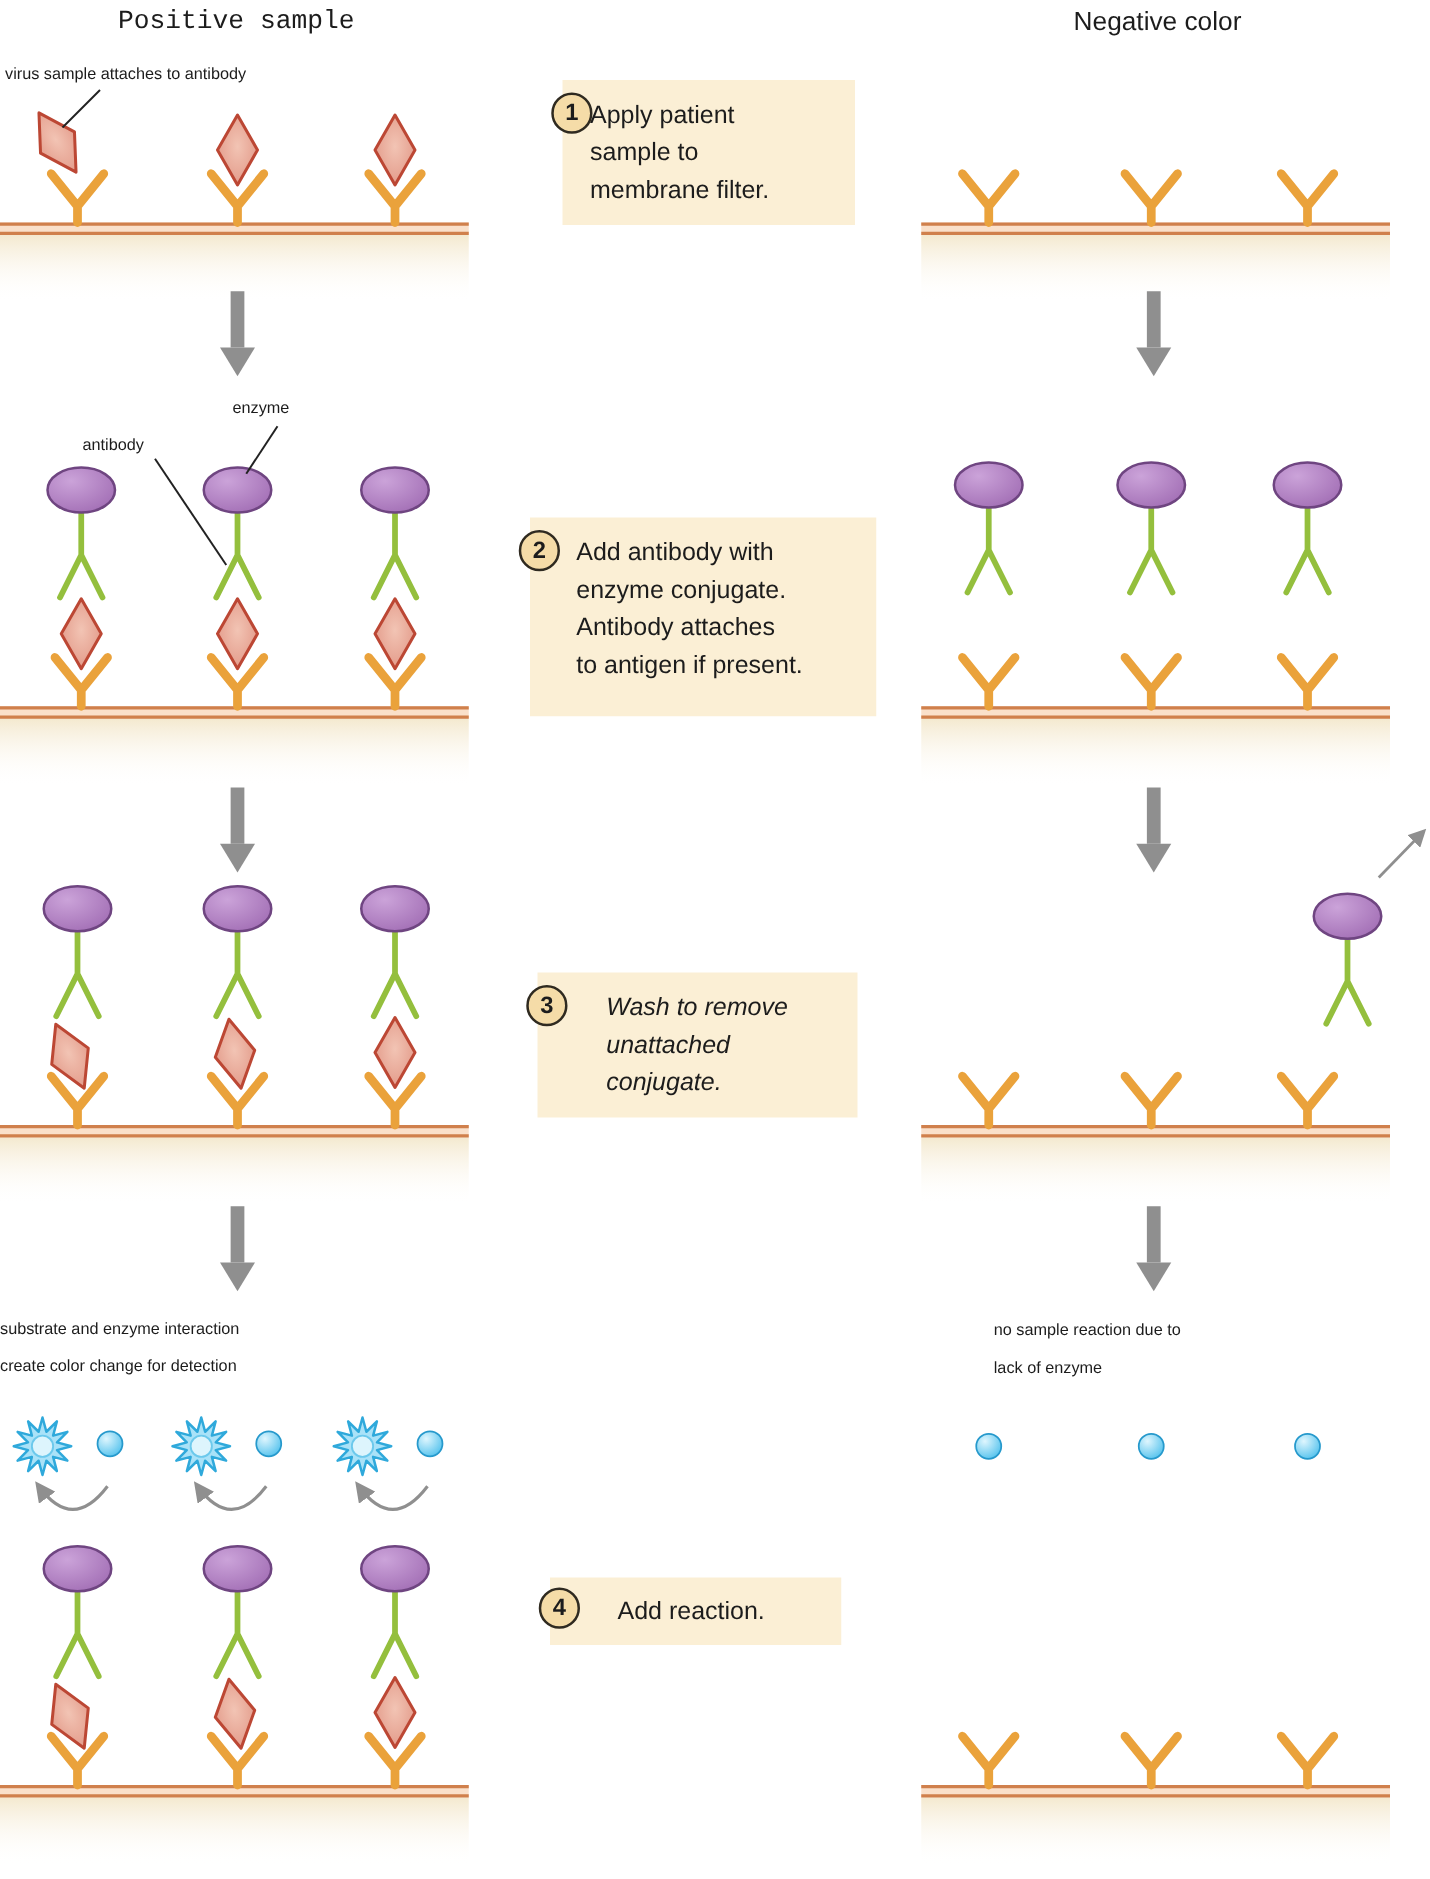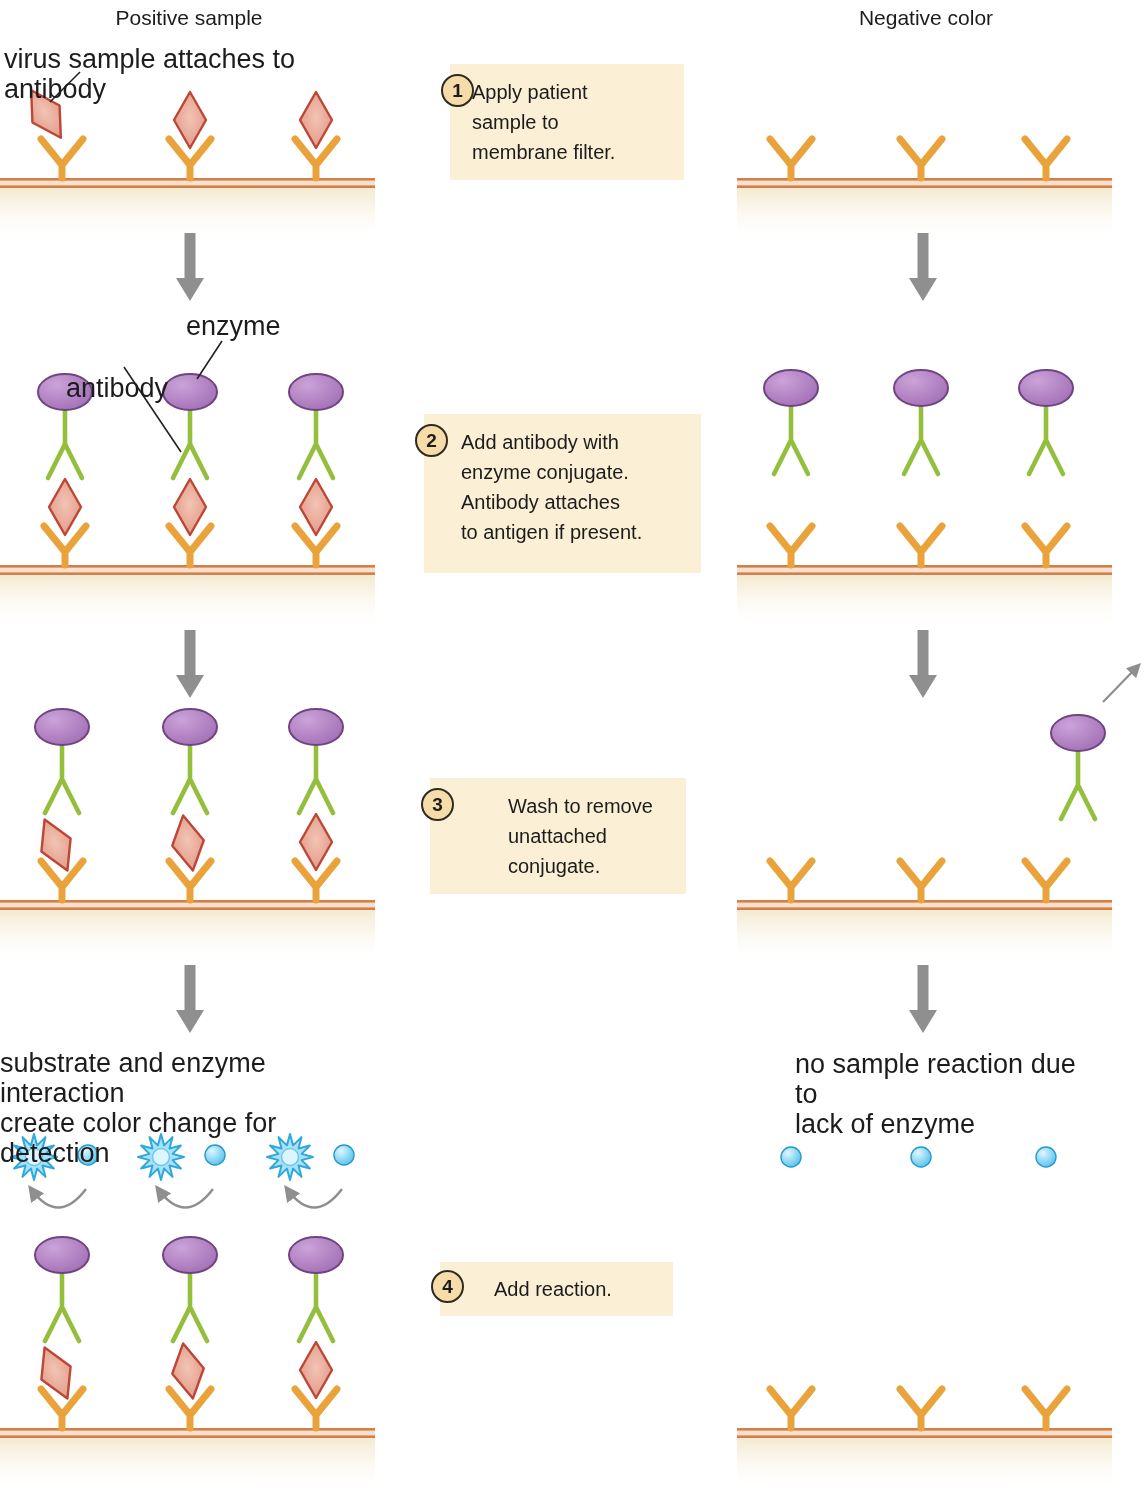--- a/index.html
+++ b/index.html
@@ -1,20 +1,20 @@
 <!DOCTYPE html>
 <html><head>
 <meta charset="utf-8">
 <style>
   * { margin:0; padding:0; box-sizing:border-box; }
   html,body { background:#ffffff; }
   body { font-family:"Liberation Sans", sans-serif; color:#1c1c1c; }
   .canvas { position:relative; width:1144px; height:1503px; background:#ffffff; overflow:hidden; }
   svg.diagram { position:absolute; left:0; top:0; }
-  .txt { position:absolute; font-size:27px; line-height:30px; color:#1c1c1c; white-space:pre-line; }
+  .txt { position:absolute; font-size:13px; line-height:30px; color:#1c1c1c; white-space:pre-line; }
   .title { font-size:21px; text-align:center; }
   .center { }
   .step { position:absolute; background:#FBEFD5; }
   .step-num {
     position:absolute; left:-9px; top:10px; width:33px; height:33px;
     border:2px solid #2f2a20; border-radius:50%; background:#F5DCA8;
     font-weight:bold; font-size:19px; text-align:center; line-height:29px; color:#1c1c1c;
   }
   .step-text { font-size:20px; line-height:30px; white-space:pre-line; color:#1c1c1c; }
 </style>
@@ -201,27 +201,27 @@
         <use href="#ball" x="921" y="1157"></use>
         <use href="#ball" x="1046" y="1157"></use>
         <use href="#membrane" x="737" y="1428"></use>
         <use href="#orangeY" x="791" y="1428"></use>
         <use href="#orangeY" x="921" y="1428"></use>
         <use href="#orangeY" x="1046" y="1428"></use>
       </g>
     </g>
   </svg>
 
-  <div class="txt title" style="left:0; top:3px; width:378px;">Positive sample</div>
+  <div class="txt title" style="left:0; top:3px; width:378px;font-family:Liberation Mono, monospace;">Positive sample</div>
   <div class="txt title" style="left:737px; top:3px; width:378px;">Negative color</div>
 
   <div class="txt" style="left:4px; top:44px; width:380px;">virus sample attaches to antibody</div>
 
   <div class="txt" style="left:186px; top:311px;">enzyme</div>
-  <div class="txt" style="left:66px; top:341px;margin-top:32px;">antibody</div>
+  <div class="txt" style="left:66px; top:341px;">antibody</div>
 
   <div class="txt center" style="left:0; top:1048px; width:382px;">substrate and enzyme interaction
 create color change for detection</div>
   <div class="txt" style="left:795px; top:1049px; width:300px;">no sample reaction due to
 lack of enzyme</div>
 
   <div class="step" style="left:450px; top:64px; width:234px;">
     <div class="step-num">1</div>
     <div class="step-text" style="padding:13px 14px 13px 22px;">Apply patient
 sample to
@@ -231,21 +231,21 @@
   <div class="step" style="left:424px; top:414px; width:277px;">
     <div class="step-num">2</div>
     <div class="step-text" style="padding:13px 14px 26px 37px;">Add antibody with
 enzyme conjugate.
 Antibody attaches
 to antigen if present.</div>
   </div>
 
   <div class="step" style="left:430px; top:778px; width:256px;">
     <div class="step-num">3</div>
-    <div class="step-text" style="padding:13px 14px 13px 78px;">Wash to remove
+    <div class="step-text" style="padding:13px 14px 13px 55px;font-style:italic;">Wash to remove
 unattached
 conjugate.</div>
   </div>
 
   <div class="step" style="left:440px; top:1262px; width:233px;">
     <div class="step-num" style="top:8px;">4</div>
     <div class="step-text" style="padding:12px 14px 12px 54px;">Add reaction.</div>
   </div>
 
 </div>

